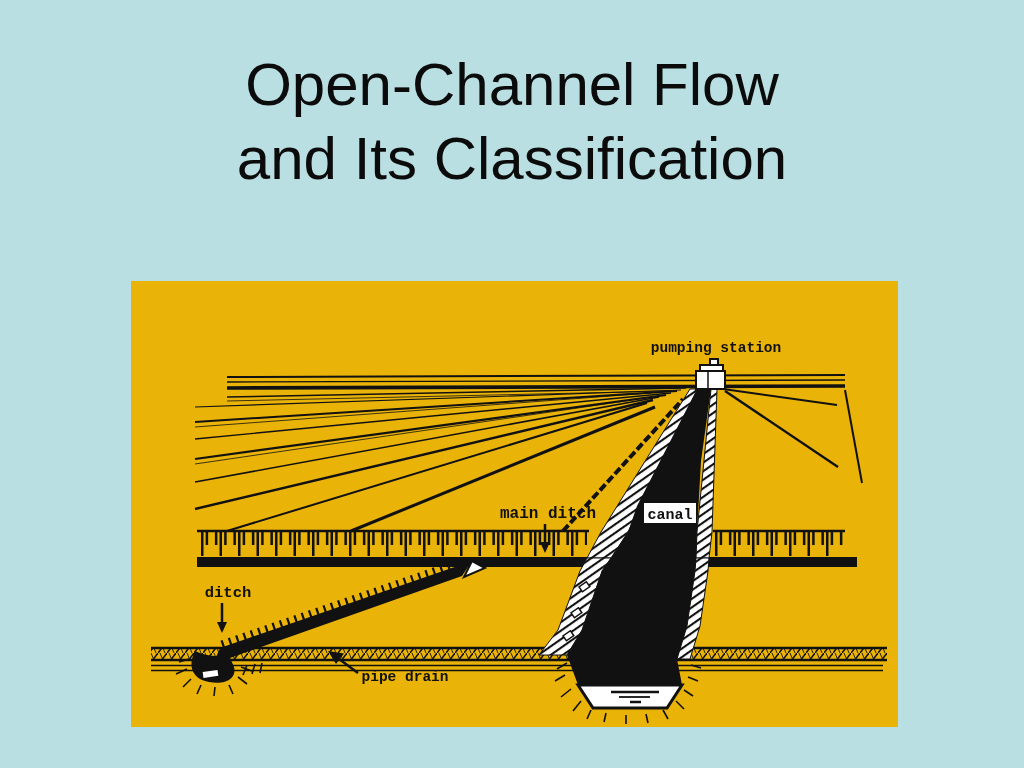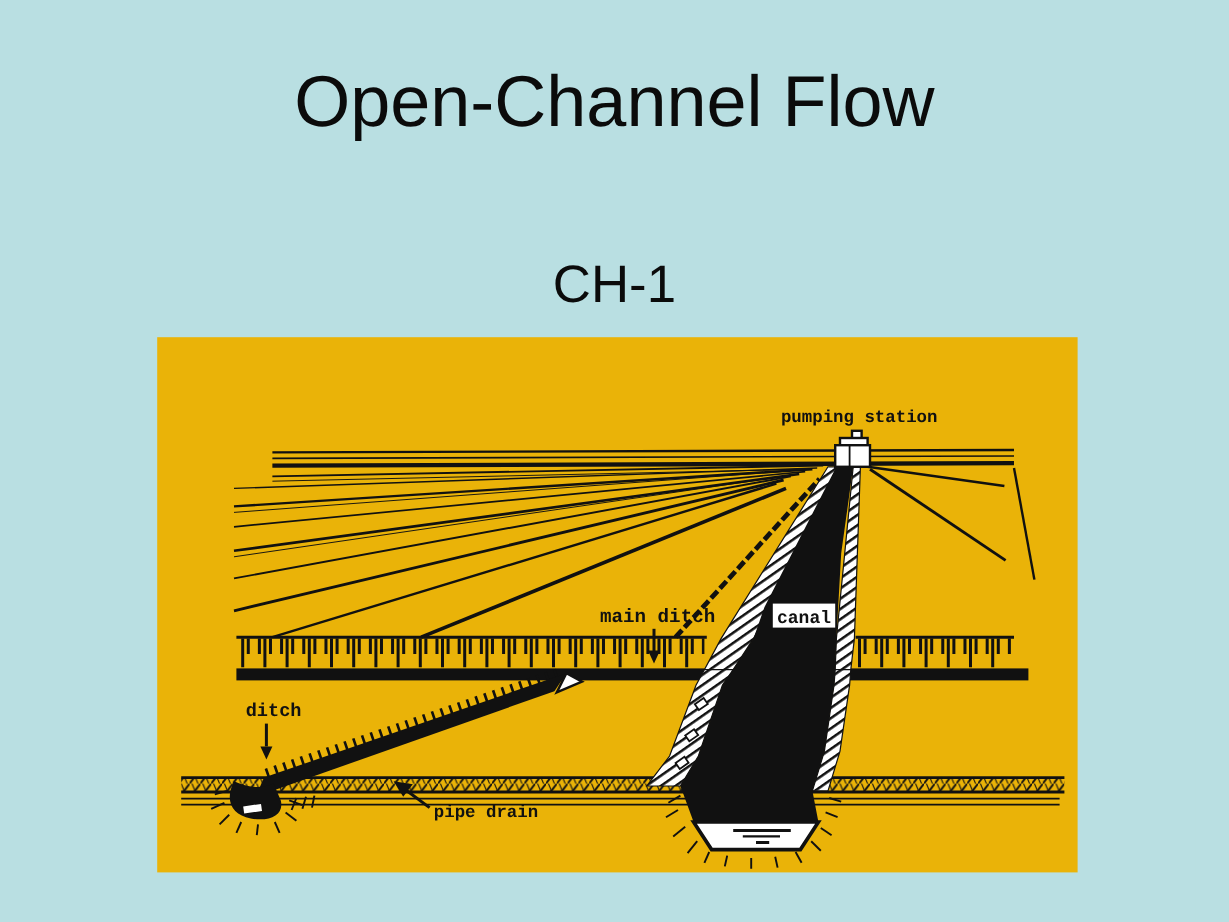--- a/index.html
+++ b/index.html
@@ -32,23 +32,23 @@
     font-weight:bold;fill:#111;
   }
 </style>
 </head>
 <body>
 
 <div class="slide">
 
   <div class="title">
     <div>Open-Channel Flow</div>
+    <div>and Its Classification</div>
   </div>
 
-  <div class="subtitle">CH-1</div>
 
   <div class="figure">
     <svg viewBox="0 0 767 446" xmlns="http://www.w3.org/2000/svg">
       <defs>
         <pattern id="hatch" width="7" height="7" patternUnits="userSpaceOnUse" patternTransform="rotate(55)">
           <line x1="1" y1="0" x2="1" y2="7" stroke="#111" stroke-width="2.2"></line>
         </pattern>
         <pattern id="scrib" width="9" height="12" patternUnits="userSpaceOnUse">
           <line x1="0" y1="12" x2="9" y2="0" stroke="#111" stroke-width="1.6"></line>
           <line x1="2" y1="0" x2="7" y2="12" stroke="#111" stroke-width="0.9"></line>

